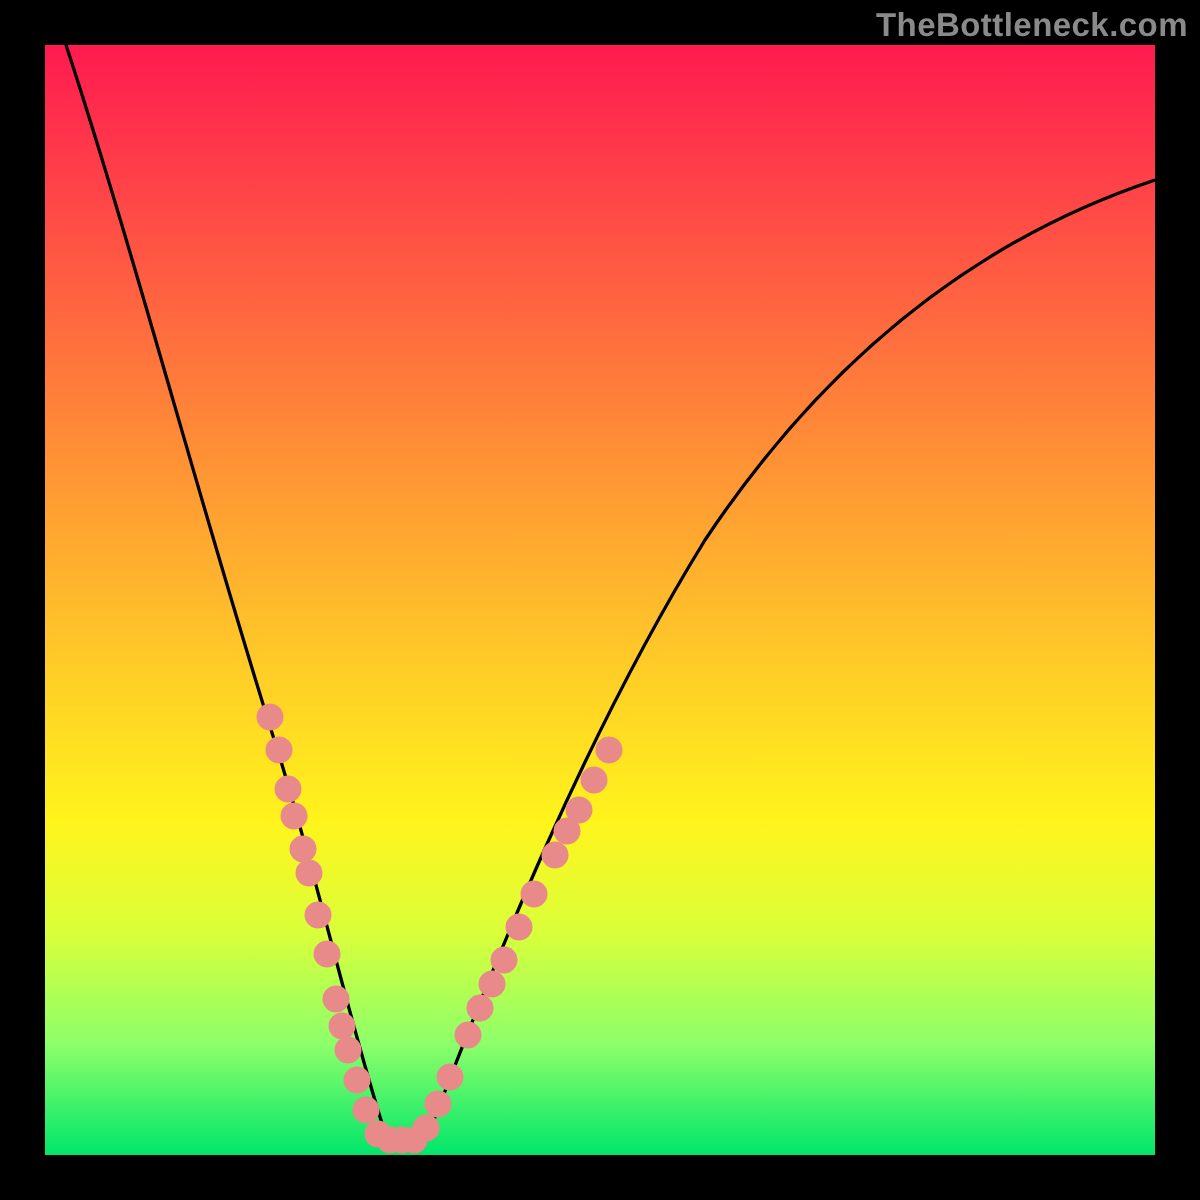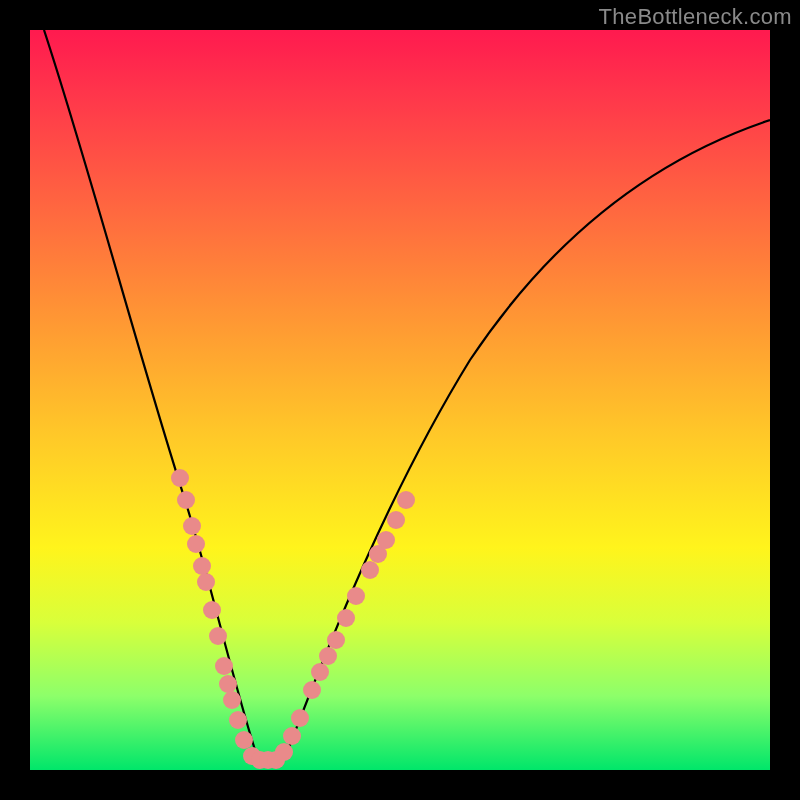--- a/index.html
+++ b/index.html
@@ -27,21 +27,21 @@
       #d9ff3a 80%,
       #8dff6a 90%,
       #00e66a 100%);
   }
   .watermark {
     position: absolute;
     top: 4px;
     right: 8px;
     color: #8a8a8a;
     font-size: 22px;
-    font-weight: 400;
+    font-weight: 700;
     letter-spacing: 0.3px;
     z-index: 5;
     text-align: center;
   }
   svg.curve {
     position: absolute;
     left: 0;
     top: 0;
     width: 740px;
     height: 740px;

